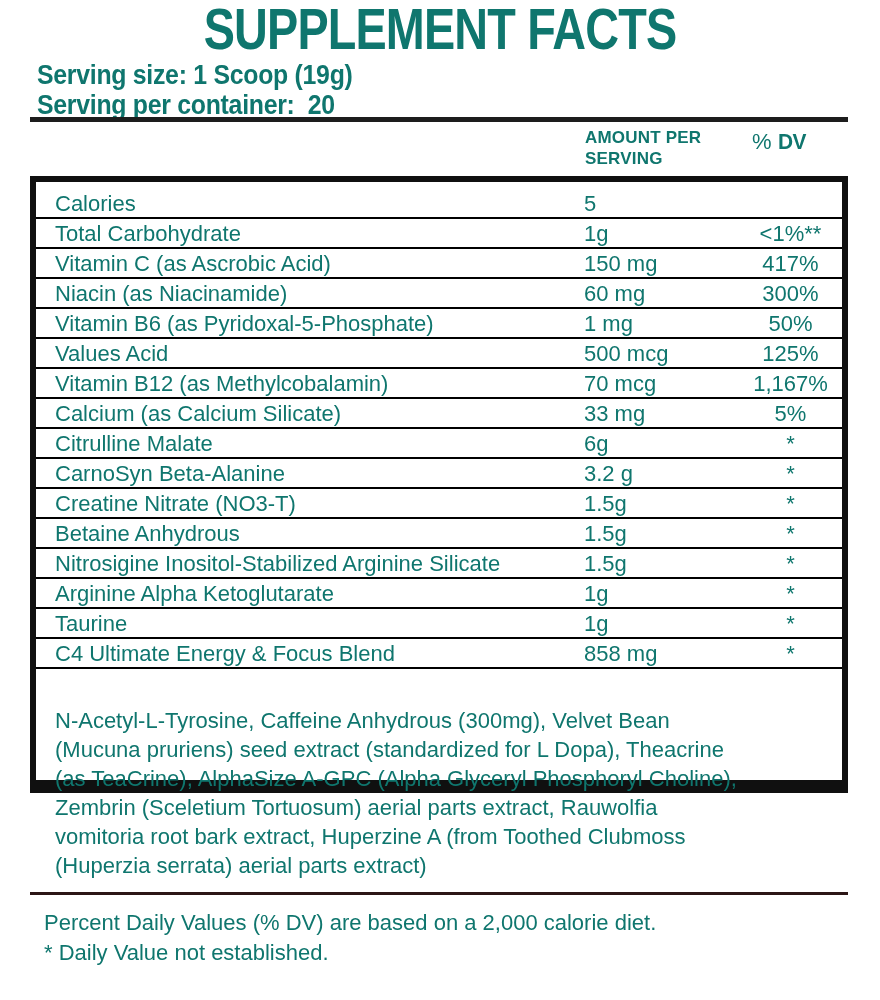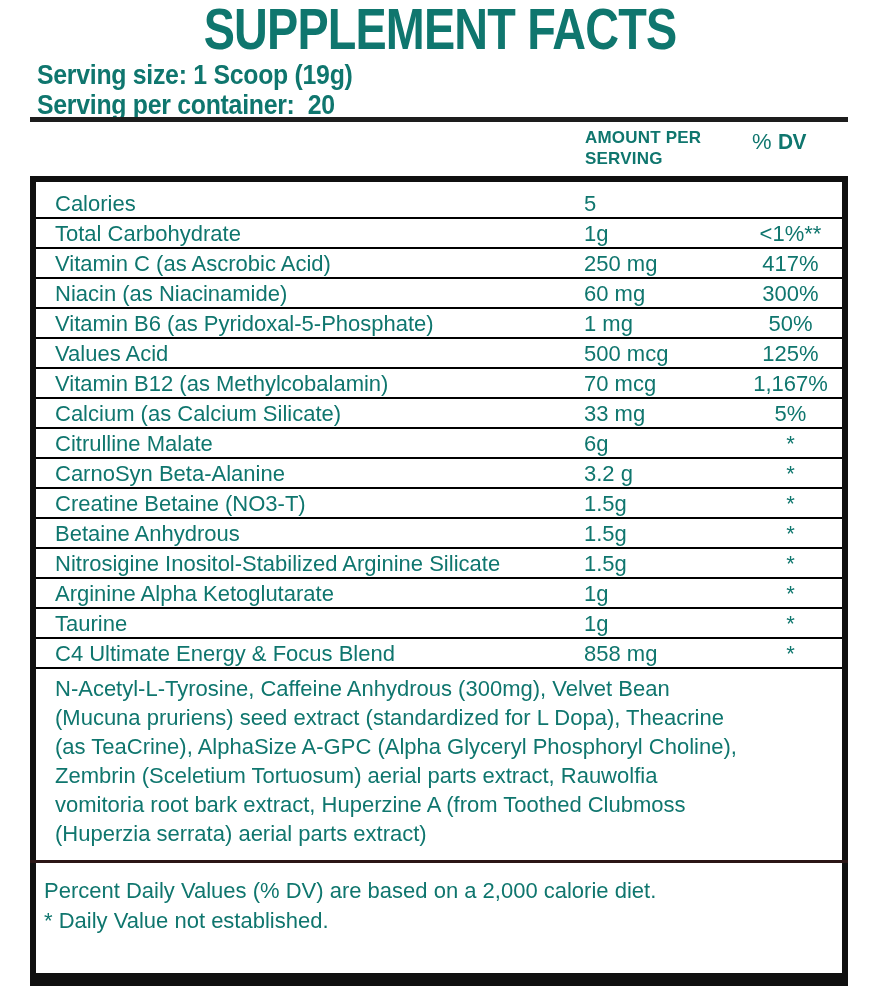--- a/index.html
+++ b/index.html
@@ -62,21 +62,21 @@
     font-weight: bold;
     letter-spacing: -0.5px;
     margin-left: 6px;
     display: inline-block;
     transform: scaleX(0.95);
     transform-origin: left center;
   }
   .facts-box {
     position: absolute;
     left: 30px; top: 176px;
-    width: 818px; height: 810px;
+    width: 818px; height: 617px;
     box-sizing: border-box;
     border: 6px solid #101010;
     border-bottom-width: 13px;
     background: #ffffff;
   }
   .row {
     display: flex;
     align-items: flex-end;
     box-sizing: border-box;
     height: 30px;
@@ -88,20 +88,21 @@
   .row.first { height: 37px; }
   .cell { display: block; }
   .cell.name { flex: 1; padding-left: 19px; white-space: nowrap; overflow: hidden; }
   .cell.amount { width: 155px; white-space: nowrap; }
   .cell.dv { width: 103px; text-align: center; white-space: nowrap; }
   .blend {
     padding: 5px 14px 12px 19px;
     font-size: 22px;
     line-height: 29px;
     white-space: pre-line;
+    margin-top: 32px;
   }
   .footer-divider {
     height: 3px;
     background: #2b1616;
     margin: 0 -6px;
   }
   .footnotes {
     padding: 13px 14px 0 8px;
     font-size: 22px;
     line-height: 30px;
@@ -133,21 +134,21 @@
           <span class="cell amount">5</span>
           <span class="cell dv"></span>
         </div>
         <div class="row">
           <span class="cell name">Total Carbohydrate</span>
           <span class="cell amount">1g</span>
           <span class="cell dv">&lt;1%**</span>
         </div>
         <div class="row">
           <span class="cell name">Vitamin C (as Ascrobic Acid)</span>
-          <span class="cell amount">250 mg</span>
+          <span class="cell amount">150 mg</span>
           <span class="cell dv">417%</span>
         </div>
         <div class="row">
           <span class="cell name">Niacin (as Niacinamide)</span>
           <span class="cell amount">60 mg</span>
           <span class="cell dv">300%</span>
         </div>
         <div class="row">
           <span class="cell name">Vitamin B6 (as Pyridoxal-5-Phosphate)</span>
           <span class="cell amount">1 mg</span>
@@ -172,21 +173,21 @@
           <span class="cell name">Citrulline Malate</span>
           <span class="cell amount">6g</span>
           <span class="cell dv">*</span>
         </div>
         <div class="row">
           <span class="cell name">CarnoSyn Beta-Alanine</span>
           <span class="cell amount">3.2 g</span>
           <span class="cell dv">*</span>
         </div>
         <div class="row">
-          <span class="cell name">Creatine Betaine (NO3-T)</span>
+          <span class="cell name">Creatine Nitrate (NO3-T)</span>
           <span class="cell amount">1.5g</span>
           <span class="cell dv">*</span>
         </div>
         <div class="row">
           <span class="cell name">Betaine Anhydrous</span>
           <span class="cell amount">1.5g</span>
           <span class="cell dv">*</span>
         </div>
         <div class="row">
           <span class="cell name">Nitrosigine Inositol-Stabilized Arginine Silicate</span>

